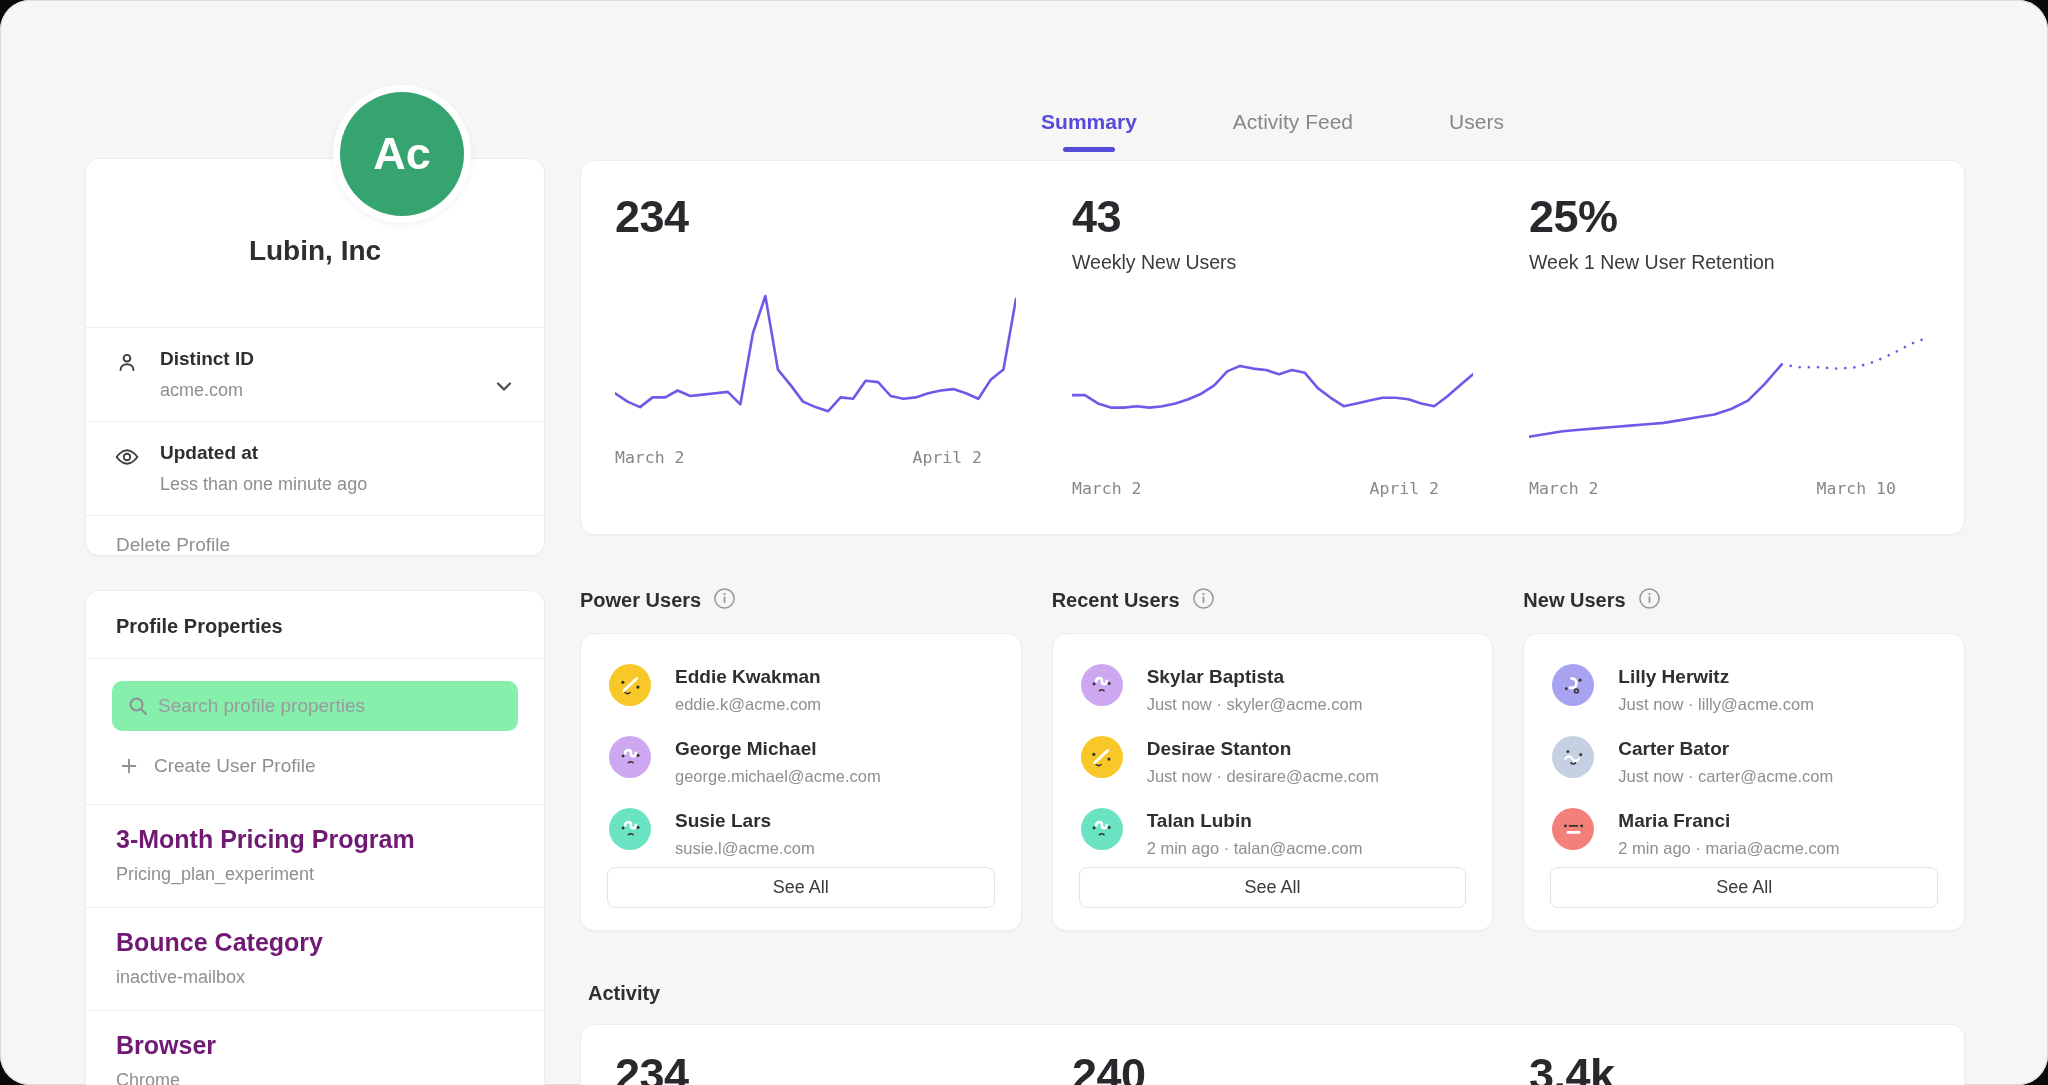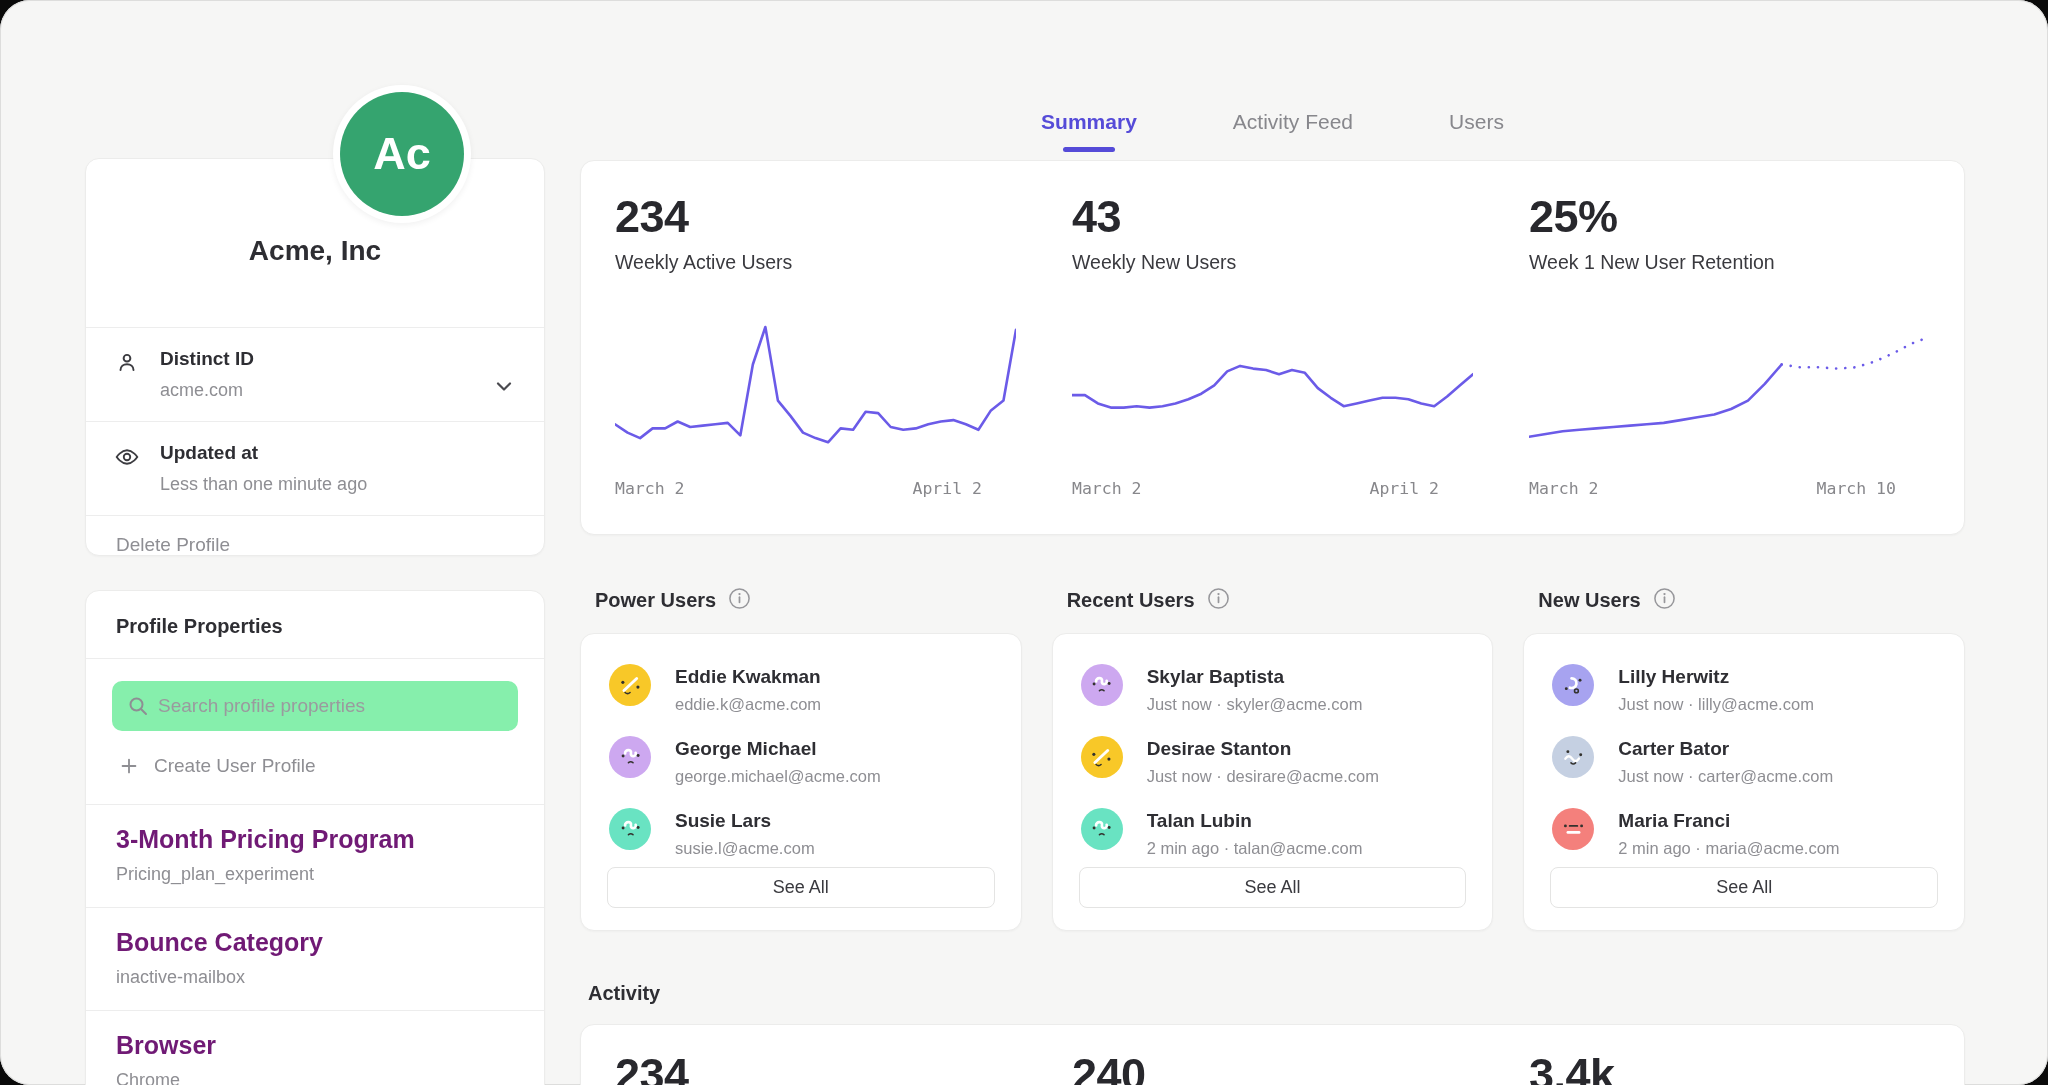--- a/index.html
+++ b/index.html
@@ -51,21 +51,21 @@
   .summary-card { position:absolute; top:160px; left:0; width:1385px; height:375px;
                   display:grid; grid-template-columns:repeat(3,1fr); column-gap:56px; padding:30px 34px 18px; }
   .stat-num { font-size:45px; font-weight:700; color:#28282d; letter-spacing:-0.5px; }
   .stat-label { margin-top:8px; font-size:19.5px; font-weight:500; color:#3a3a3f; }
   .spark { margin-top:38px; width:100%; height:155px; display:block; }
   .axis-row { margin-top:12px; display:flex; justify-content:space-between; font-family:"DejaVu Sans Mono", monospace;
               font-size:16.5px; color:#87878b; }
   .axis-row .right { margin-right:34px; }
 
   .users-wrap { position:absolute; top:585px; left:0; width:1385px; display:grid; grid-template-columns:repeat(3,1fr); gap:30px; }
-  .section-header { display:flex; align-items:center; gap:12px; height:30px; margin-bottom:18px;margin-left:15px; }
+  .section-header { display:flex; align-items:center; gap:12px; height:30px; margin-bottom:18px; }
   .section-title { font-size:20px; font-weight:700; color:#2e2e33; }
   .user-card { position:relative; height:298px; padding:30px 28px; }
   .user-row { display:flex; align-items:flex-start; gap:24px; margin-bottom:22px; }
   .u-avatar { flex:0 0 auto; width:42px; height:42px; border-radius:50%; display:flex; align-items:center; justify-content:center; }
   .u-name { font-size:19px; font-weight:700; color:#2e2e33; padding-top:2px; }
   .u-sub { font-size:16.5px; color:#8e8e93; margin-top:7px; }
   .see-all { position:absolute; left:26px; right:26px; bottom:22px; height:41px; background:#fff;
              border:1px solid #e4e4e3; border-radius:8px; font-size:18px; color:#3a3a3f;
              font-family:"Liberation Sans", sans-serif; cursor:pointer; }
 
@@ -78,21 +78,21 @@
 
 <div class="window">
 
   <div class="sidebar">
 
     <div class="avatar-ring">
       <div class="avatar-circle">Ac</div>
     </div>
 
     <div class="card profile-card">
-      <div class="company-name">Acme, Inc</div>
+      <div class="company-name">Lubin, Inc</div>
       <div class="divider d1"></div>
 
       <div class="field-row">
         <span class="field-icon">
           <svg width="26" height="26" viewBox="0 0 24 24" fill="none" stroke="currentColor" stroke-width="1.8" stroke-linecap="round">
             <circle cx="12" cy="7.6" r="3.1"></circle>
               <path d="M6 18.5c0-3.4 2.7-5.4 6-5.4s6 2 6 5.4"></path>
           </svg>
         </span>
         <div class="field-label">Distinct ID</div>
@@ -162,21 +162,20 @@
   <div class="main">
     <div class="tabs" id="tabs">
         <div class="tab active">Summary</div>
         <div class="tab">Activity Feed</div>
         <div class="tab">Users</div>
       </div>
 
     <div class="card summary-card" id="summary-card">
         <div class="stat-col">
           <div class="stat-num">234</div>
-          <div class="stat-label">Weekly Active Users</div>
           <svg viewBox="0 0 400 155" preserveAspectRatio="none" class="spark">
             <polyline points="0.0,112.3 12.5,120.6 25.0,126.1 37.5,116.4 50.0,116.4 62.5,109.5 75.0,115.0 87.5,113.6 100.0,112.3 112.5,110.9 125.0,123.4 137.5,52.5 150.0,15.0 162.5,88.6 175.0,103.9 187.5,120.6 200.0,126.1 212.5,130.3 225.0,116.4 237.5,117.8 250.0,99.7 262.5,101.1 275.0,115.0 287.5,117.8 300.0,116.4 312.5,112.3 325.0,109.5 337.5,108.1 350.0,112.3 362.5,117.8 375.0,98.4 387.5,88.6 400.0,17.7" fill="none" stroke="#6b5be8" stroke-width="2.6" stroke-linejoin="round" stroke-linecap="round"></polyline>
           </svg>
           <div class="axis-row">
             <span class="left">March 2</span>
             <span class="right">April 2</span>
           </div>
         </div>
         <div class="stat-col">
           <div class="stat-num">43</div>

